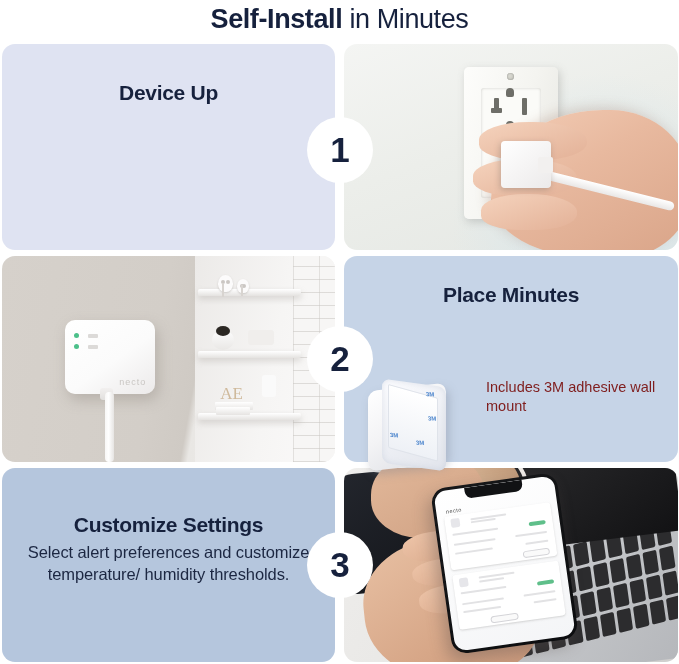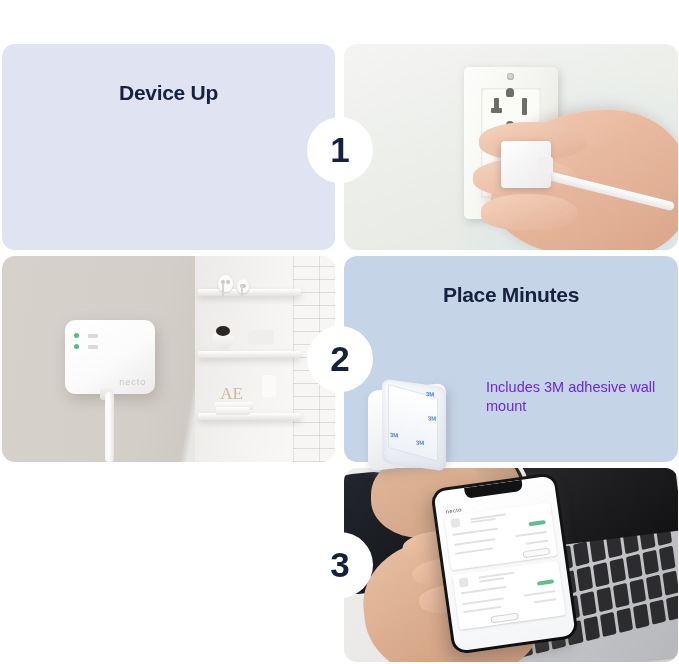--- a/index.html
+++ b/index.html
@@ -69,21 +69,21 @@
     font-size:16.5px; color:#1c2742; line-height:21.5px;
     margin-top:4px; letter-spacing:-0.1px;
   }
   .t-r1{ top:36px; }
   .t-r2{ top:26px; }
   .t-r3{ top:44px; }
 
   .note{
     position:absolute; right:14px; top:122px; width:178px;
     text-align:left; font-size:14.5px; line-height:19px;
-    color:#6d28d9; font-weight:normal; z-index:4;
+    color:#7f1d1d; font-weight:normal; z-index:4;
   }
 
   
   .ph-outlet{
     position:absolute; inset:0;
     background:
       radial-gradient(circle at 78% 88%, #d7e6ec 0%, rgba(215,230,236,0) 48%),
       linear-gradient(160deg,#f4f5f3 0%,#eceeea 45%,#e4e7e3 100%);
   }
   .out-plate{
@@ -367,20 +367,23 @@
   .swatch{
     position:absolute; width:9px; height:9px;
     background:#e6e6ea; border-radius:2px;
   }
 </style>
 </head>
 <body>
 
 <div class="page">
 
+  <div class="title">
+    <span class="bold">Self-Install</span><span class="light"> in Minutes</span>
+  </div>
 
   <div class="cell text c-r1l bg1">
     <div class="tbox t-r1">
       <div class="head">Device Up</div>
     </div>
   </div>
 
   <div class="cell c-r1r">
     <div class="ph-outlet">
       <div class="out-plate">
@@ -454,20 +457,26 @@
     <div class="m3-body"></div>
     <div class="m3-face">
       <div class="m3-strip" style="left:6px; top:8px; width:50px; height:64px;"></div>
       <div class="m3-tab" style="left:8px; top:52px;">3M</div>
       <div class="m3-tab" style="left:34px; top:56px;">3M</div>
       <div class="m3-tab" style="left:44px; top:6px;">3M</div>
       <div class="m3-tab" style="left:46px; top:30px;">3M</div>
     </div>
   </div>
 
+  <div class="cell text c-r3l bg3">
+    <div class="tbox t-r3">
+      <div class="head">Customize Settings</div>
+      <div class="body">Select alert preferences and customize temperature/ humidity thresholds.</div>
+    </div>
+  </div>
 
   <div class="cell c-r3r">
     <div class="ph-phone">
       <div class="laptop">
         <div class="keys">
           <i></i>
             <i></i>
             <i></i>
             <i></i>
             <i></i>

